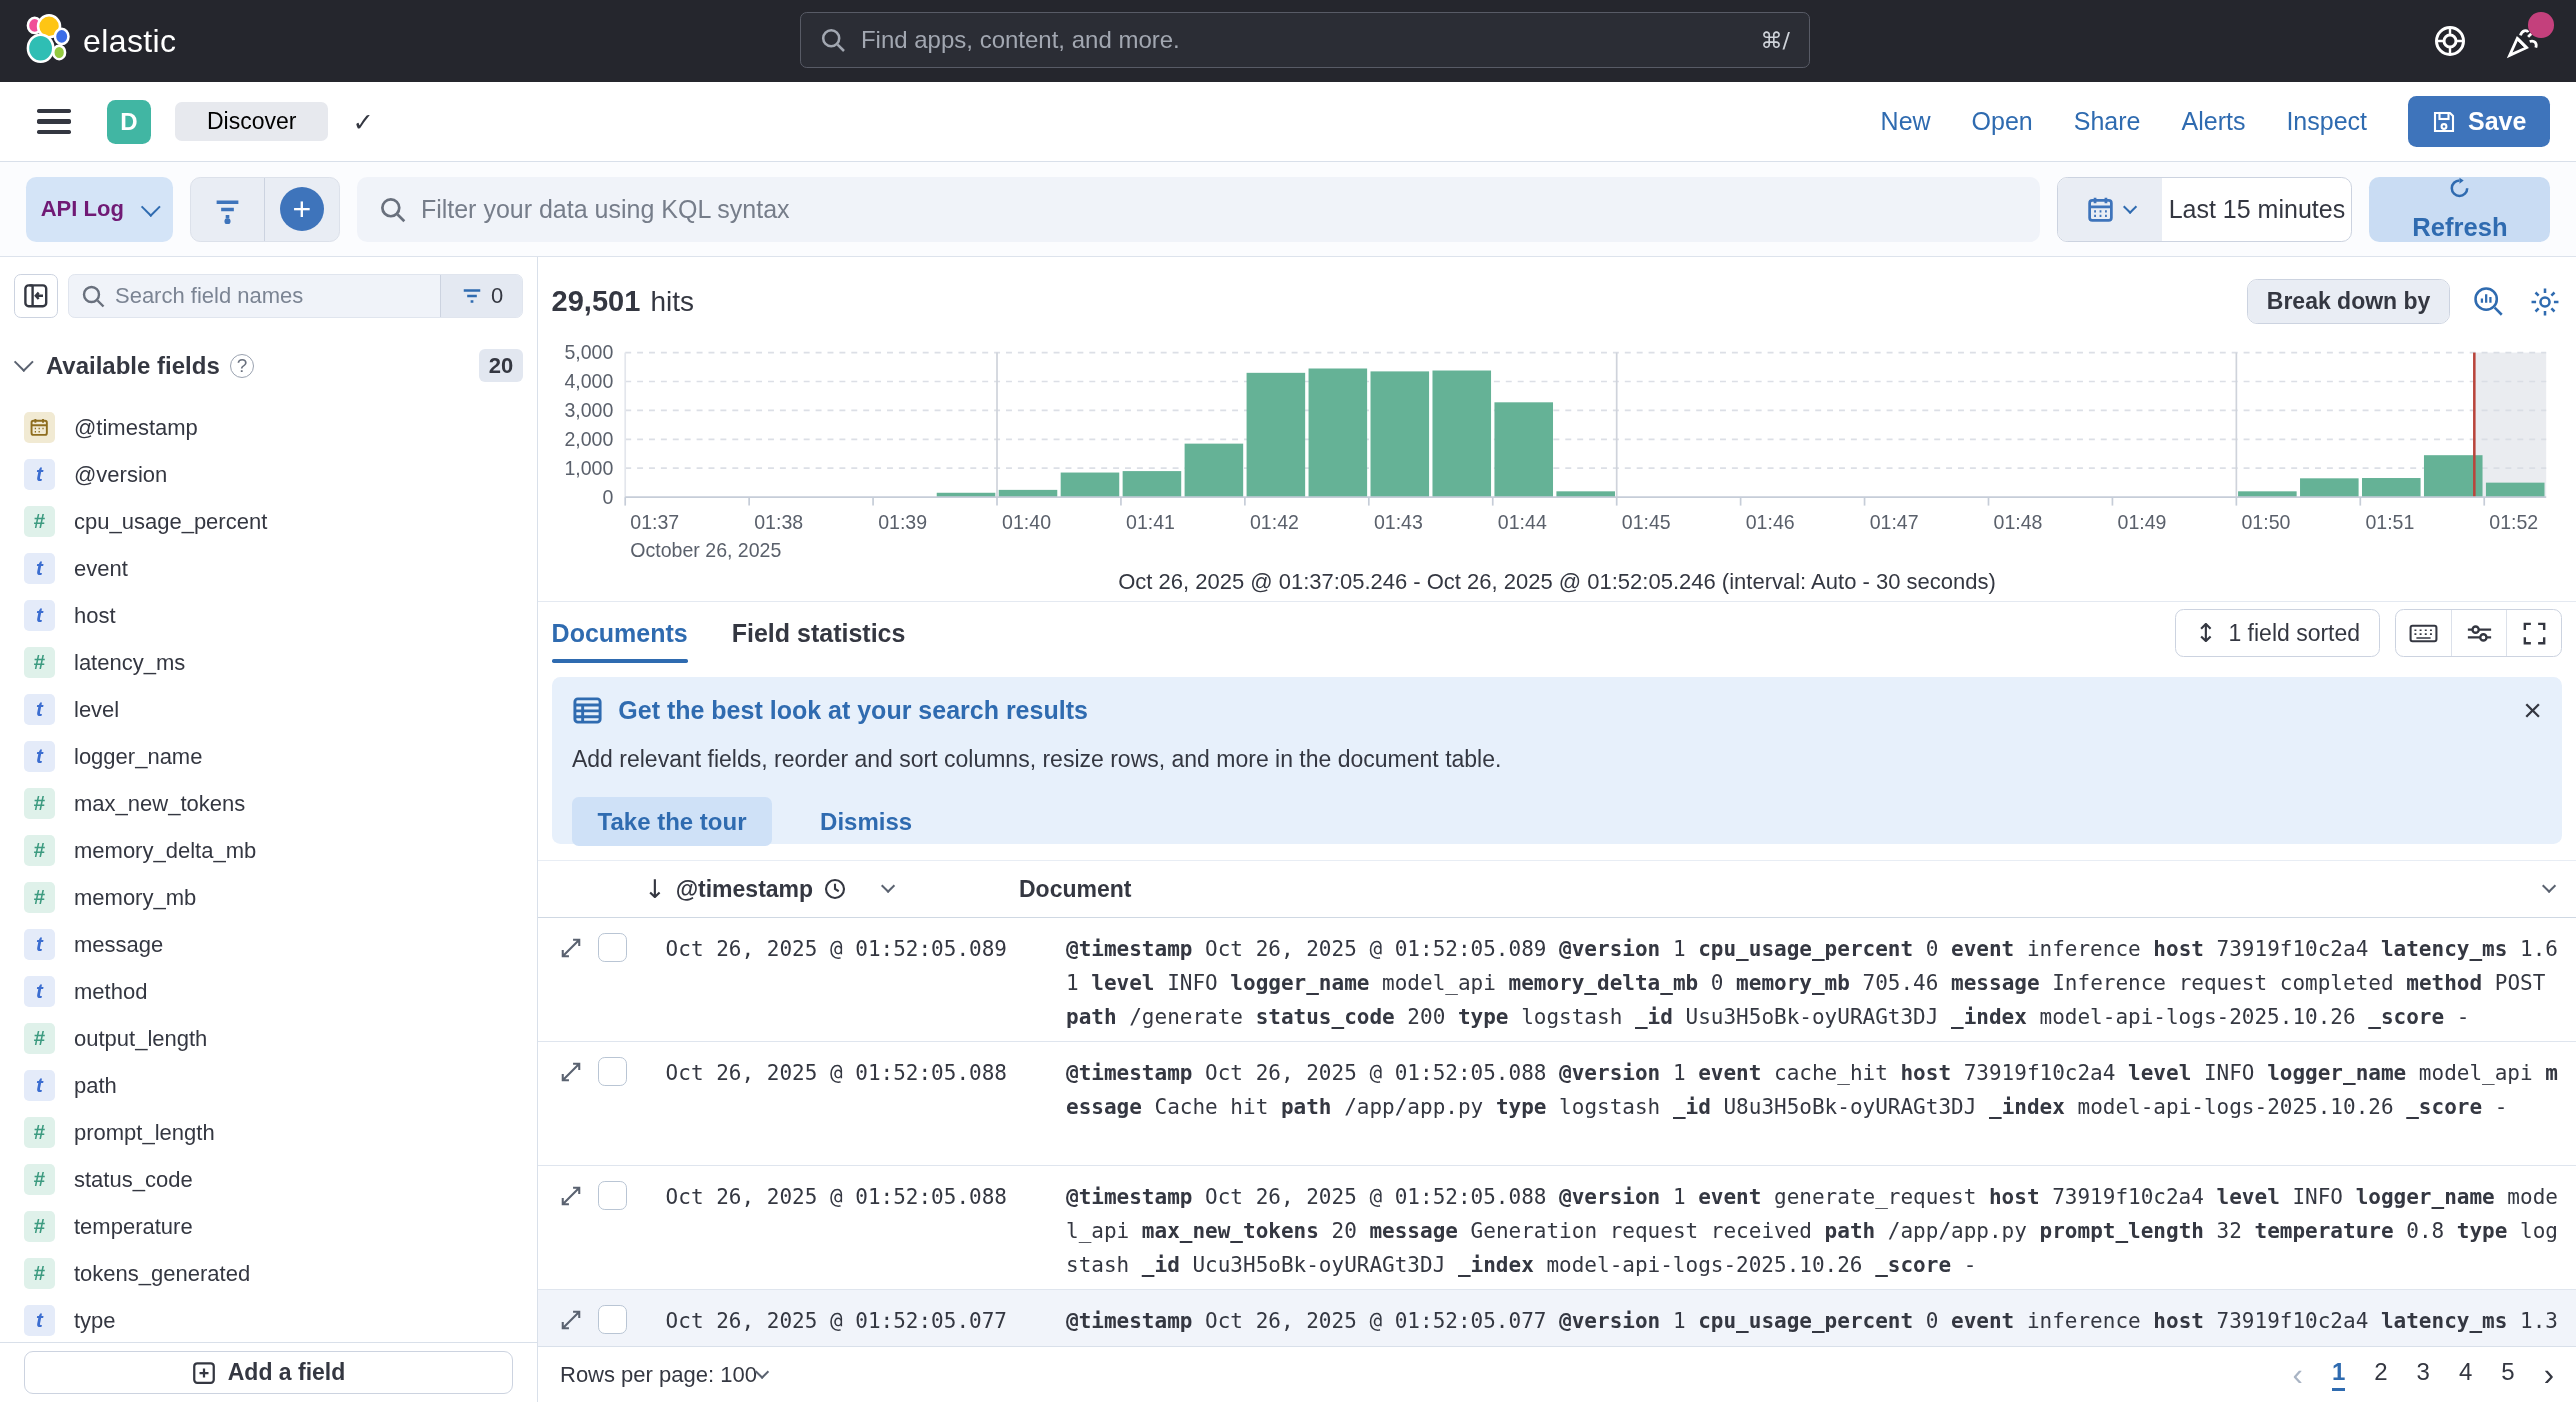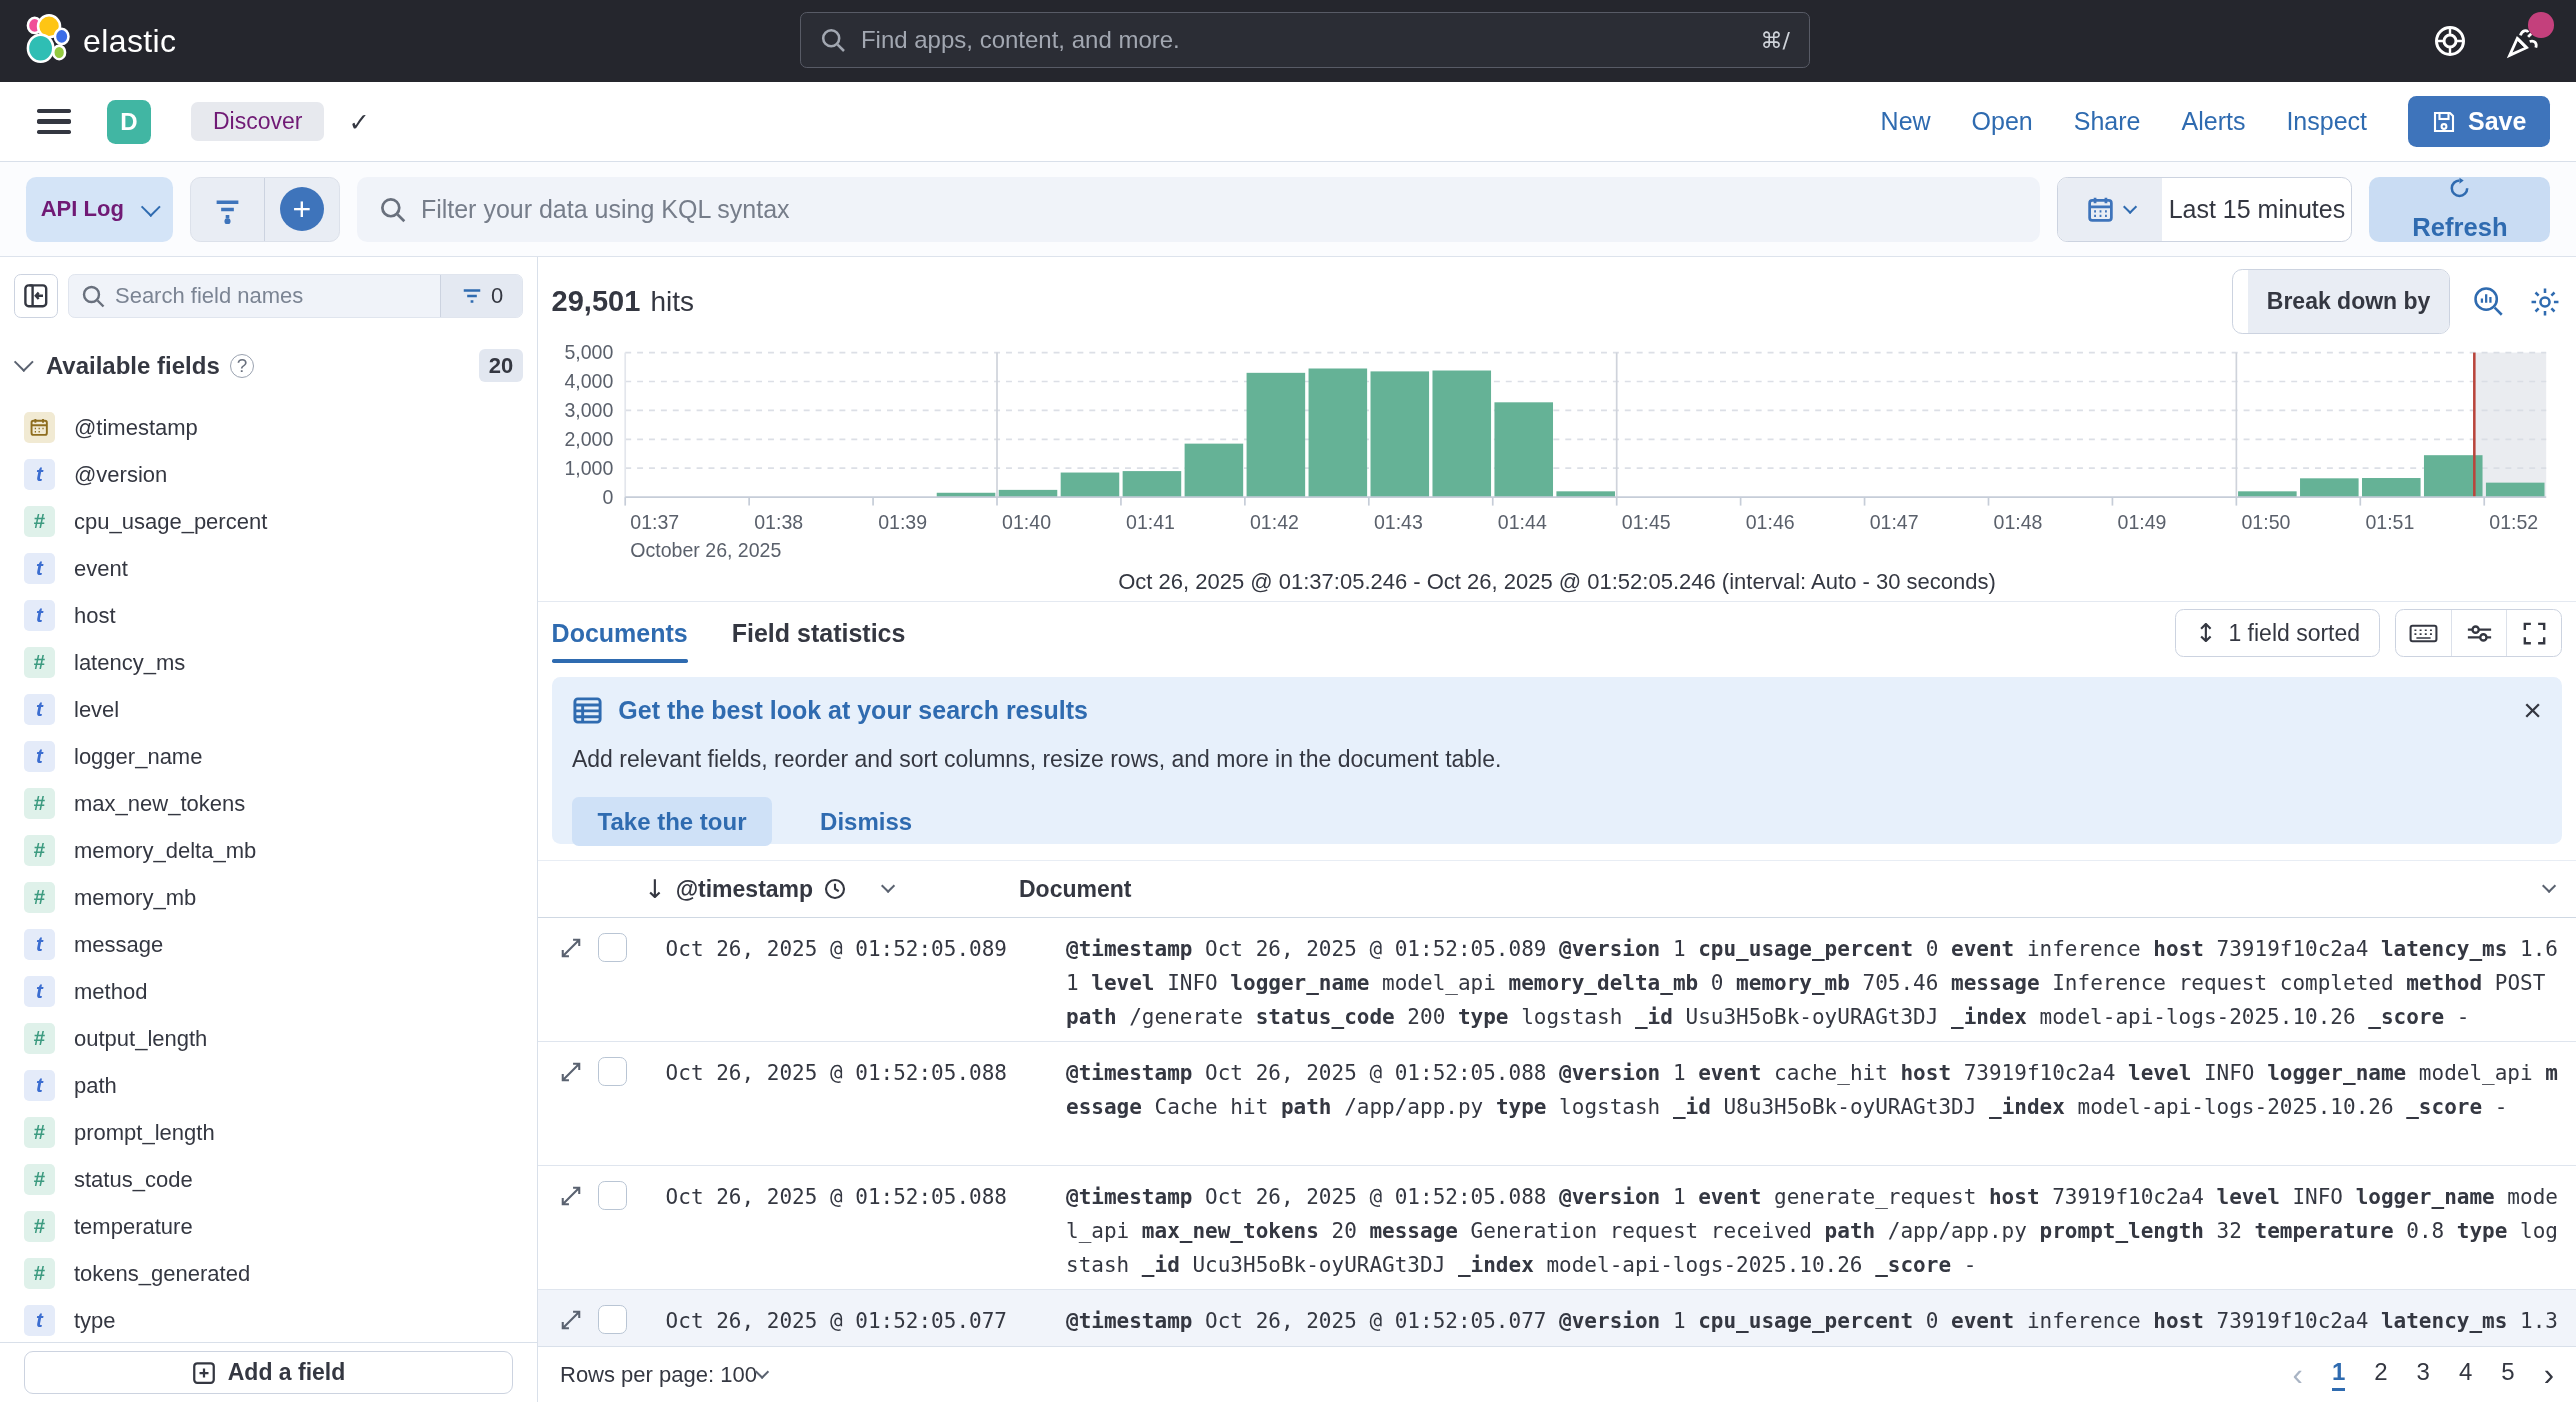--- a/index.html
+++ b/index.html
@@ -18,22 +18,22 @@
   .topbar-right { position:absolute; right:34px; top:0; height:82px; display:flex; align-items:center; gap:37px; }
   .notif-dot { position:absolute; right:-12px; top:-10.2px; width:25.6px; height:25.6px; border-radius:50%; background:#c4407c; }
 
   
   #navbar { position:absolute; left:0; top:82px; width:2576px; height:80px; background:#fff;
     border-bottom:1.7px solid #d9e0ea; display:flex; align-items:center; }
   .burger { width:34px; height:25.6px; margin-left:37px; display:flex; flex-direction:column; justify-content:space-between; }
   .burger i { height:4.3px; background:#343741; border-radius:1.7px; }
   .space-badge { width:44px; height:44px; margin-left:36px; border-radius:8.5px; background:#41b6a3; color:#fff;
     font-weight:700; font-size:24px; display:flex; align-items:center; justify-content:center; }
-  .crumb-pill { height:39px; margin-left:40px; padding:0 22px; background:#e7e9ee; border-radius:6.8px;
-    display:flex; align-items:center; font-size:23px; color:#701a75; }
+  .crumb-pill { height:39px; margin-left:24px; padding:0 32px; background:#e7e9ee; border-radius:6.8px;
+    display:flex; align-items:center; font-size:23px; color:#000000; }
   .check { margin-left:24px; font-size:25.6px; color:#343741; font-family:"DejaVu Sans", sans-serif; }
   .nav-links { margin-left:auto; display:flex; align-items:center; gap:41px; padding-right:25.6px; }
   .nav-link { color:#2f6bb0; font-size:25px; cursor:pointer; }
   .save-btn { height:51px; padding:0 24px; background:#3e74bb; border-radius:8.5px; color:#fff; font-size:25px;
     font-weight:600; display:flex; align-items:center; gap:12px; }
 
   
   #querybar { position:absolute; left:0; top:162px; width:2576px; height:95px; background:#fbfcfe;
     border-bottom:1.7px solid #dde3ec; display:flex; align-items:center; padding:0 25.6px; gap:17px; }
   .dataview-btn { width:147px; height:65px; background:#d4e4f7; border-radius:10.2px; display:flex;
@@ -76,21 +76,21 @@
     display:flex; align-items:center; justify-content:center; background:#fff; }
   .add-field-btn { width:489px; height:43px; border:1.7px solid #ccd3e0; border-radius:9px; display:flex;
     align-items:center; justify-content:center; gap:12px; font-size:23px; font-weight:600; color:#343741; background:#fff; }
 
   
   #main { position:absolute; left:538px; top:257px; right:0; bottom:0; background:#fff; }
   .hits-row { position:absolute; left:13.6px; right:13.6px; top:17px; height:55px; display:flex; align-items:center; }
   .hits-num { font-size:29px; font-weight:700; }
   .hits-word { font-size:28px; margin-left:10.2px; }
   .hits-right { margin-left:auto; display:flex; align-items:center; gap:22px; }
-  .breakdown { height:65px; border:1.7px solid #ccd3e0; border-radius:10.2px; display:flex; overflow:hidden;padding-left:15px; }
+  .breakdown { height:45px; border:1.7px solid #ccd3e0; border-radius:10.2px; display:flex; overflow:hidden; }
   .breakdown .lbl { background:#e9edf4; display:flex; align-items:center; padding:0 19px; font-size:23px; font-weight:700; }
   .breakdown .val { width:358px; background:#fff; display:flex; align-items:center; padding:0 19px; font-size:24px; color:#8b93a3; }
   .breakdown .val .chev { margin-left:auto; }
 
   #chart-wrap { position:absolute; left:6.8px; top:82px; width:2027px; height:221px; }
   .chart-caption { position:absolute; left:0; right:0; top:312px; text-align:center; font-size:22px; color:#343741; }
   .tabs-divider { position:absolute; left:0; right:0; top:344px; border-top:1.7px solid #e4e9f1; }
   .tabs-row { position:absolute; left:13.6px; right:13.6px; top:346px; height:60px; display:flex; align-items:center; }
   .tab { font-size:25px; font-weight:700; margin-right:44px; height:60px; display:flex; align-items:center; position:relative; cursor:pointer; }
   .tab.active { color:#2f6bb0; }

